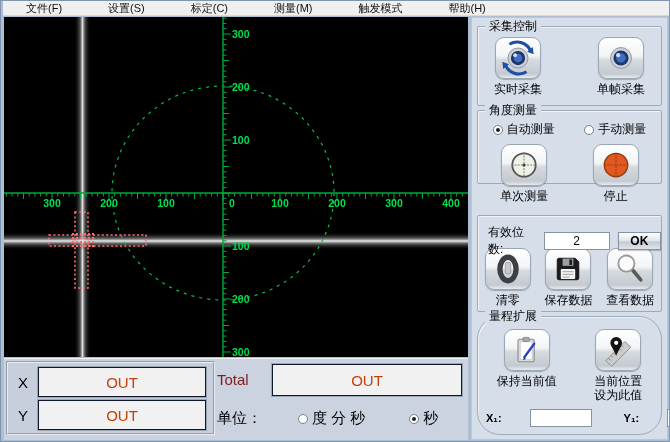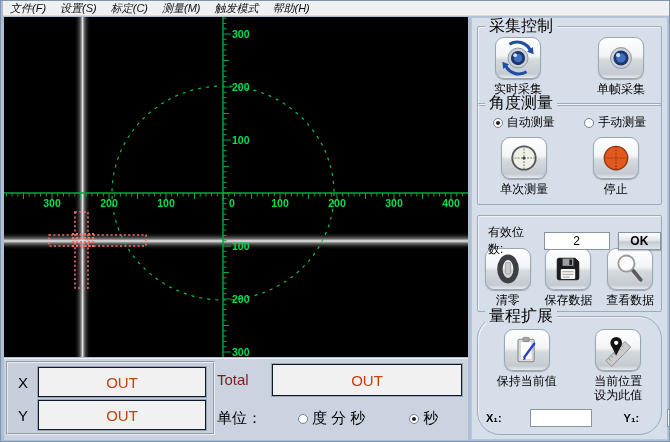--- a/index.html
+++ b/index.html
@@ -1,27 +1,27 @@
 <!DOCTYPE html>
 <html><head>
 <meta charset="utf-8">
 <style>
   html,body{margin:0;padding:0;background:#6b7f94;}
   *{box-sizing:border-box;font-family:"Liberation Sans","DejaVu Sans",sans-serif;}
   .window{position:relative;width:670px;height:442px;background:#aebfd4;border:1px solid #7e96ad;overflow:hidden;}
   
   .menubar{position:absolute;left:2px;top:0;width:666px;height:15px;background:#f0f0f0;border-bottom:1px solid #d9d9d9;display:flex;align-items:center;font-size:11px;color:#111;}
-  .menu-item{padding:0 7px;cursor:default;font-style:italic;}
+  .menu-item{padding:0 23px;cursor:default;}
   
   .display{position:absolute;left:3px;top:16px;width:464px;height:340px;background:#000;}
   .display svg{display:block;}
   
   .right-panel{position:absolute;left:470px;top:16px;width:197px;height:423px;background:#d6dee9;border:1px solid #b9c6d6;font-size:12px;color:#000;}
   .group{position:absolute;left:5px;width:185px;border:1px solid #9daaba;border-radius:2px;box-shadow:inset 1px 1px 0 rgba(255,255,255,.65);}
-  .group-title{position:absolute;top:-8px;left:7px;background:#d6dee9;padding:0 4px;font-size:16px;line-height:14px;}
+  .group-title{position:absolute;top:-8px;left:7px;background:#d6dee9;padding:0 4px;font-size:12px;line-height:14px;}
   .btn-row{display:flex;justify-content:space-around;align-items:flex-start;}
   .icon-btn{display:flex;flex-direction:column;align-items:center;cursor:pointer;}
   .glossy{width:46px;height:42px;border:1px solid #9aa6b4;border-radius:9px;background:linear-gradient(#ffffff, #f2f4f6 45%, #d5dade 55%, #c4cad1 90%, #e8ecef);box-shadow:inset 0 1px 0 #fff, 0 1px 1px rgba(0,0,0,.25);display:flex;align-items:center;justify-content:center;}
   .icon-btn .lbl{margin-top:3px;font-size:12px;line-height:14px;text-align:center;}
   .radio-row{display:flex;align-items:center;}
   .radio{display:inline-block;width:10px;height:10px;border-radius:50%;background:#fff;border:1px solid #74828f;position:relative;flex:none;}
   .radio.sel::after{content:"";position:absolute;left:2px;top:2px;width:4px;height:4px;border-radius:50%;background:#222;}
   .radio-lbl{margin-left:4px;}
   .digits-row{position:absolute;left:10px;top:8px;display:flex;align-items:center;}
   .text-input{height:18px;border:1px solid #8593a2;background:#fff;font-size:12px;text-align:center;padding:0 2px;}
@@ -272,21 +272,21 @@
               <circle cx="20" cy="20" r="8" fill="#20366b"></circle>
               <circle cx="20" cy="20" r="5" fill="#3f6fc4"></circle>
               <circle cx="17" cy="17" r="2.2" fill="#cfe2ff"></circle>
             </svg>
           </div>
           <div class="lbl">单帧采集</div>
         </div>
       </div>
     </div>
 
-    <div class="group" style="top:85px;height:102px;">
+    <div class="group" style="top:92px;height:74px;">
       <div class="group-title">角度测量</div>
       <div style="display:flex;justify-content:space-around;margin-top:10px;">
         <label class="radio-row">
           <span class="radio sel"></span>
           <span class="radio-lbl">自动测量</span>
         </label>
         <label class="radio-row">
           <span class="radio"></span>
           <span class="radio-lbl">手动测量</span>
         </label>

